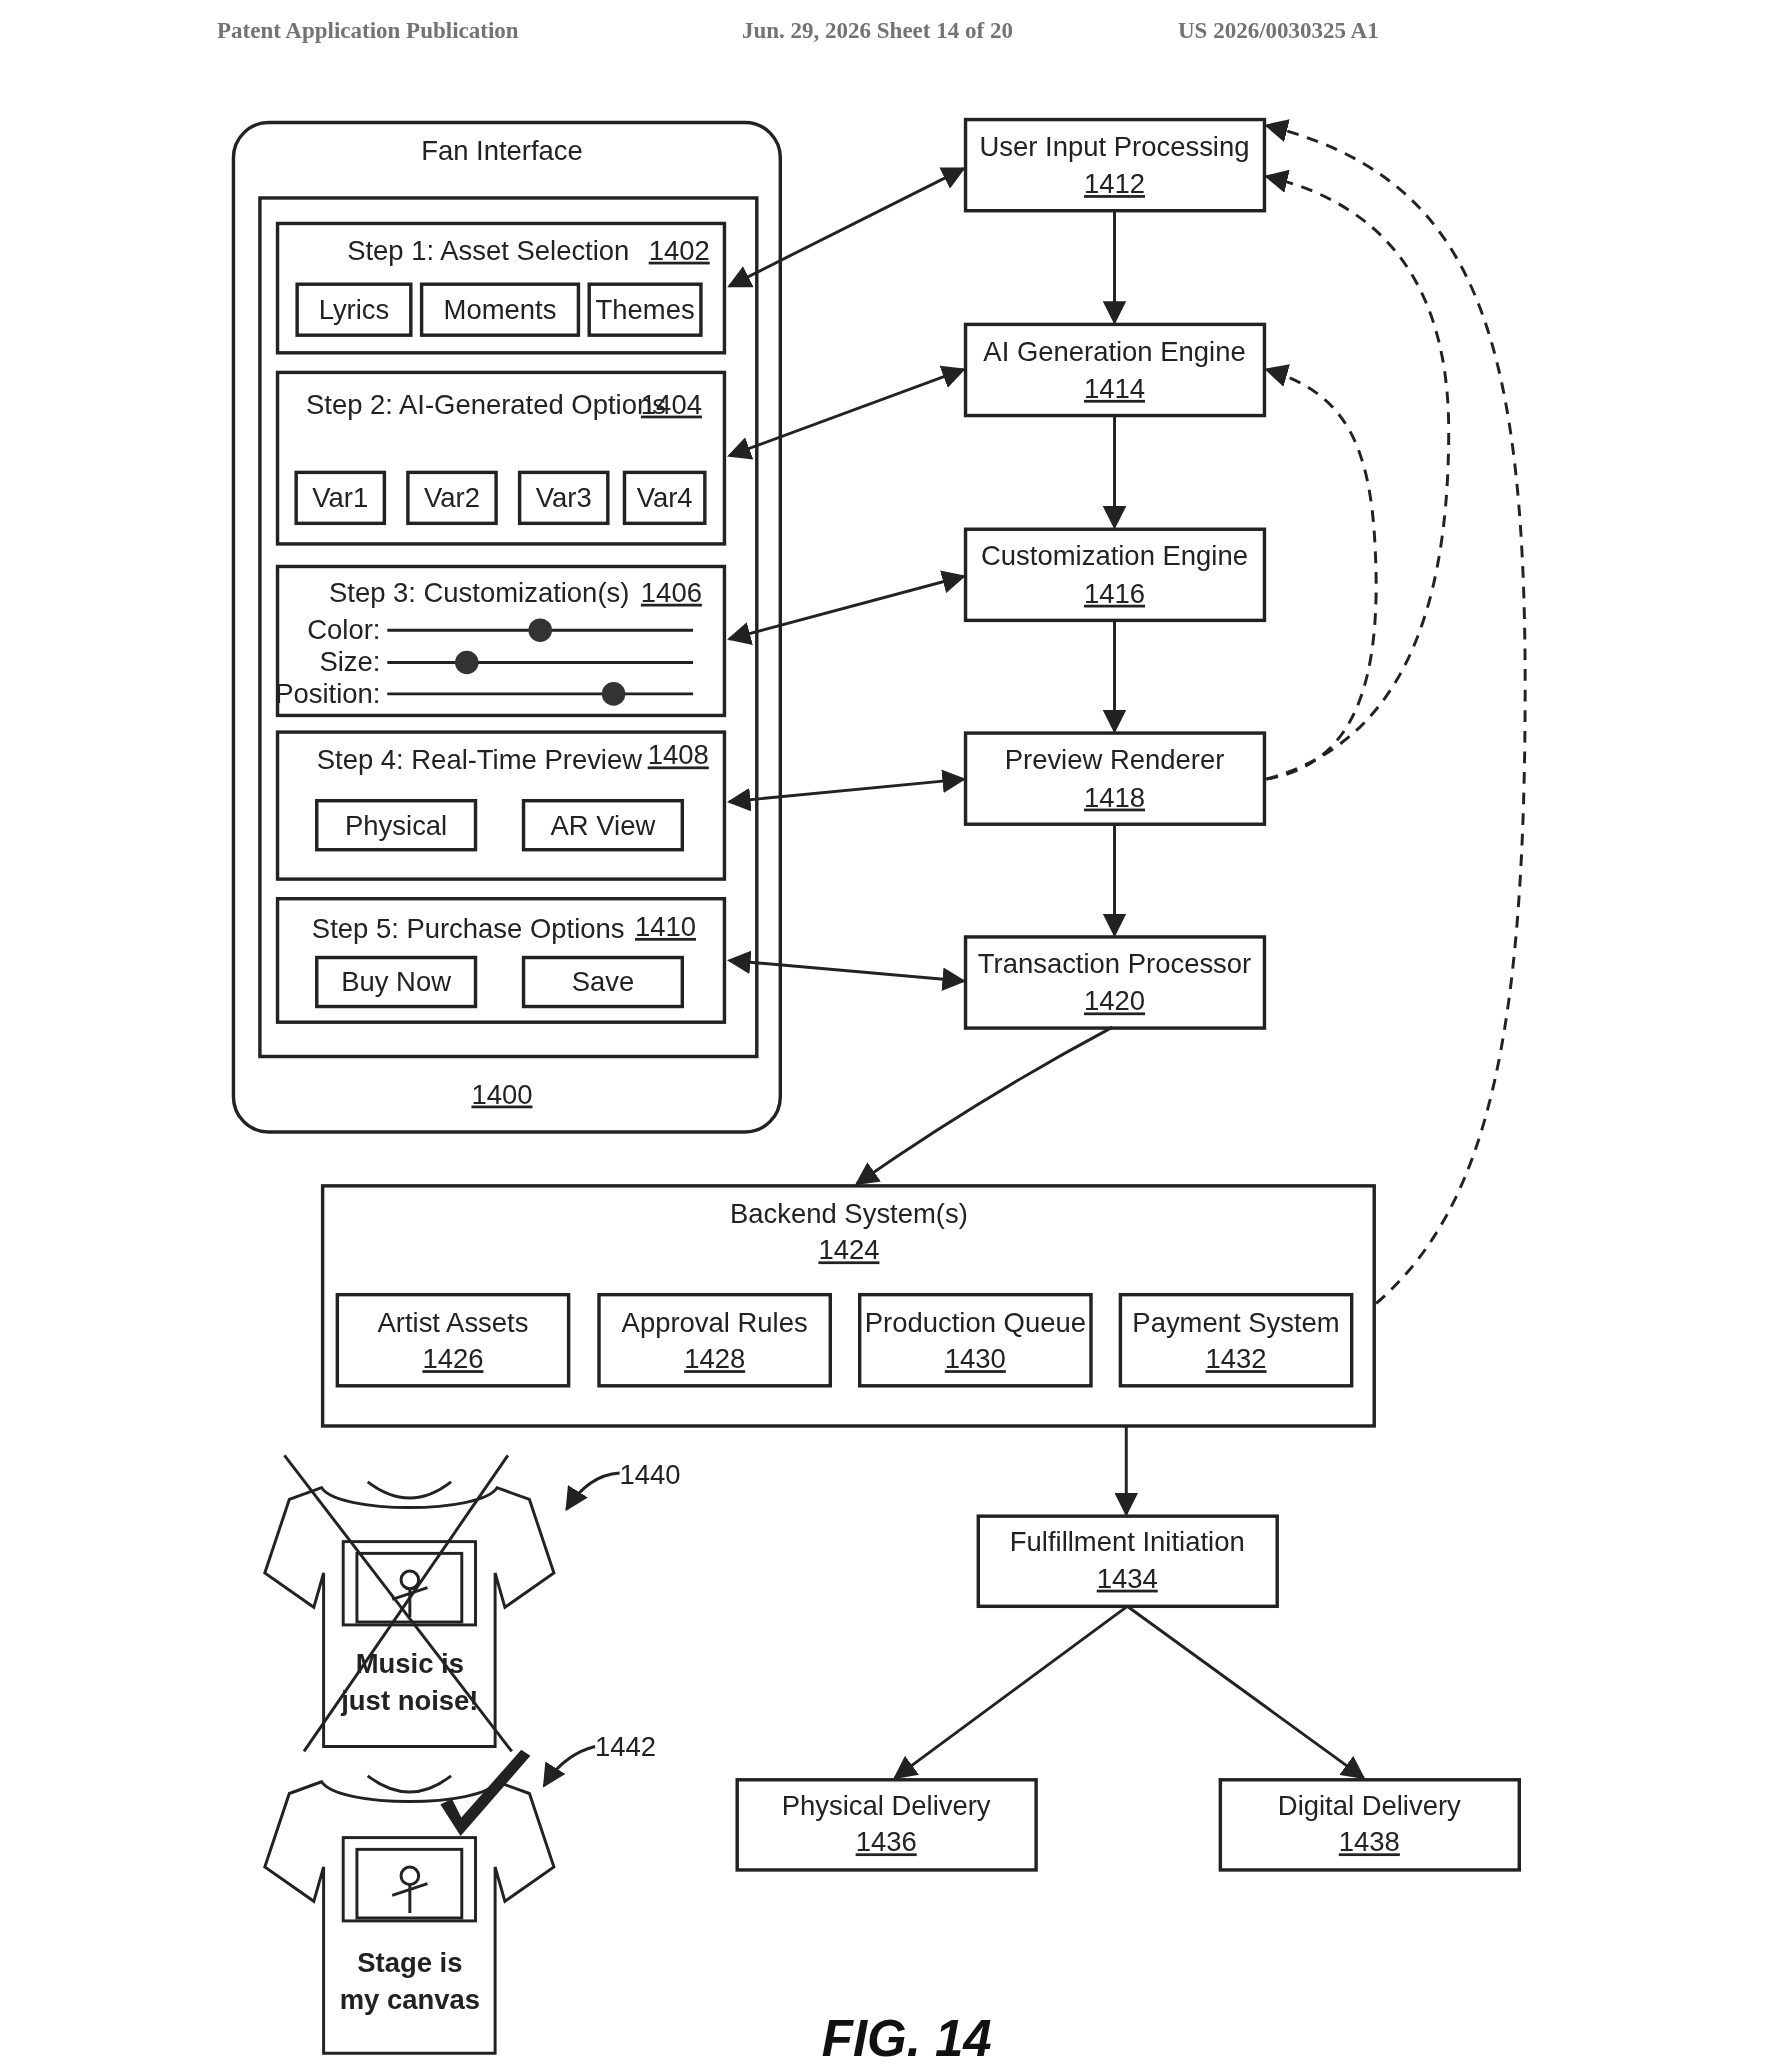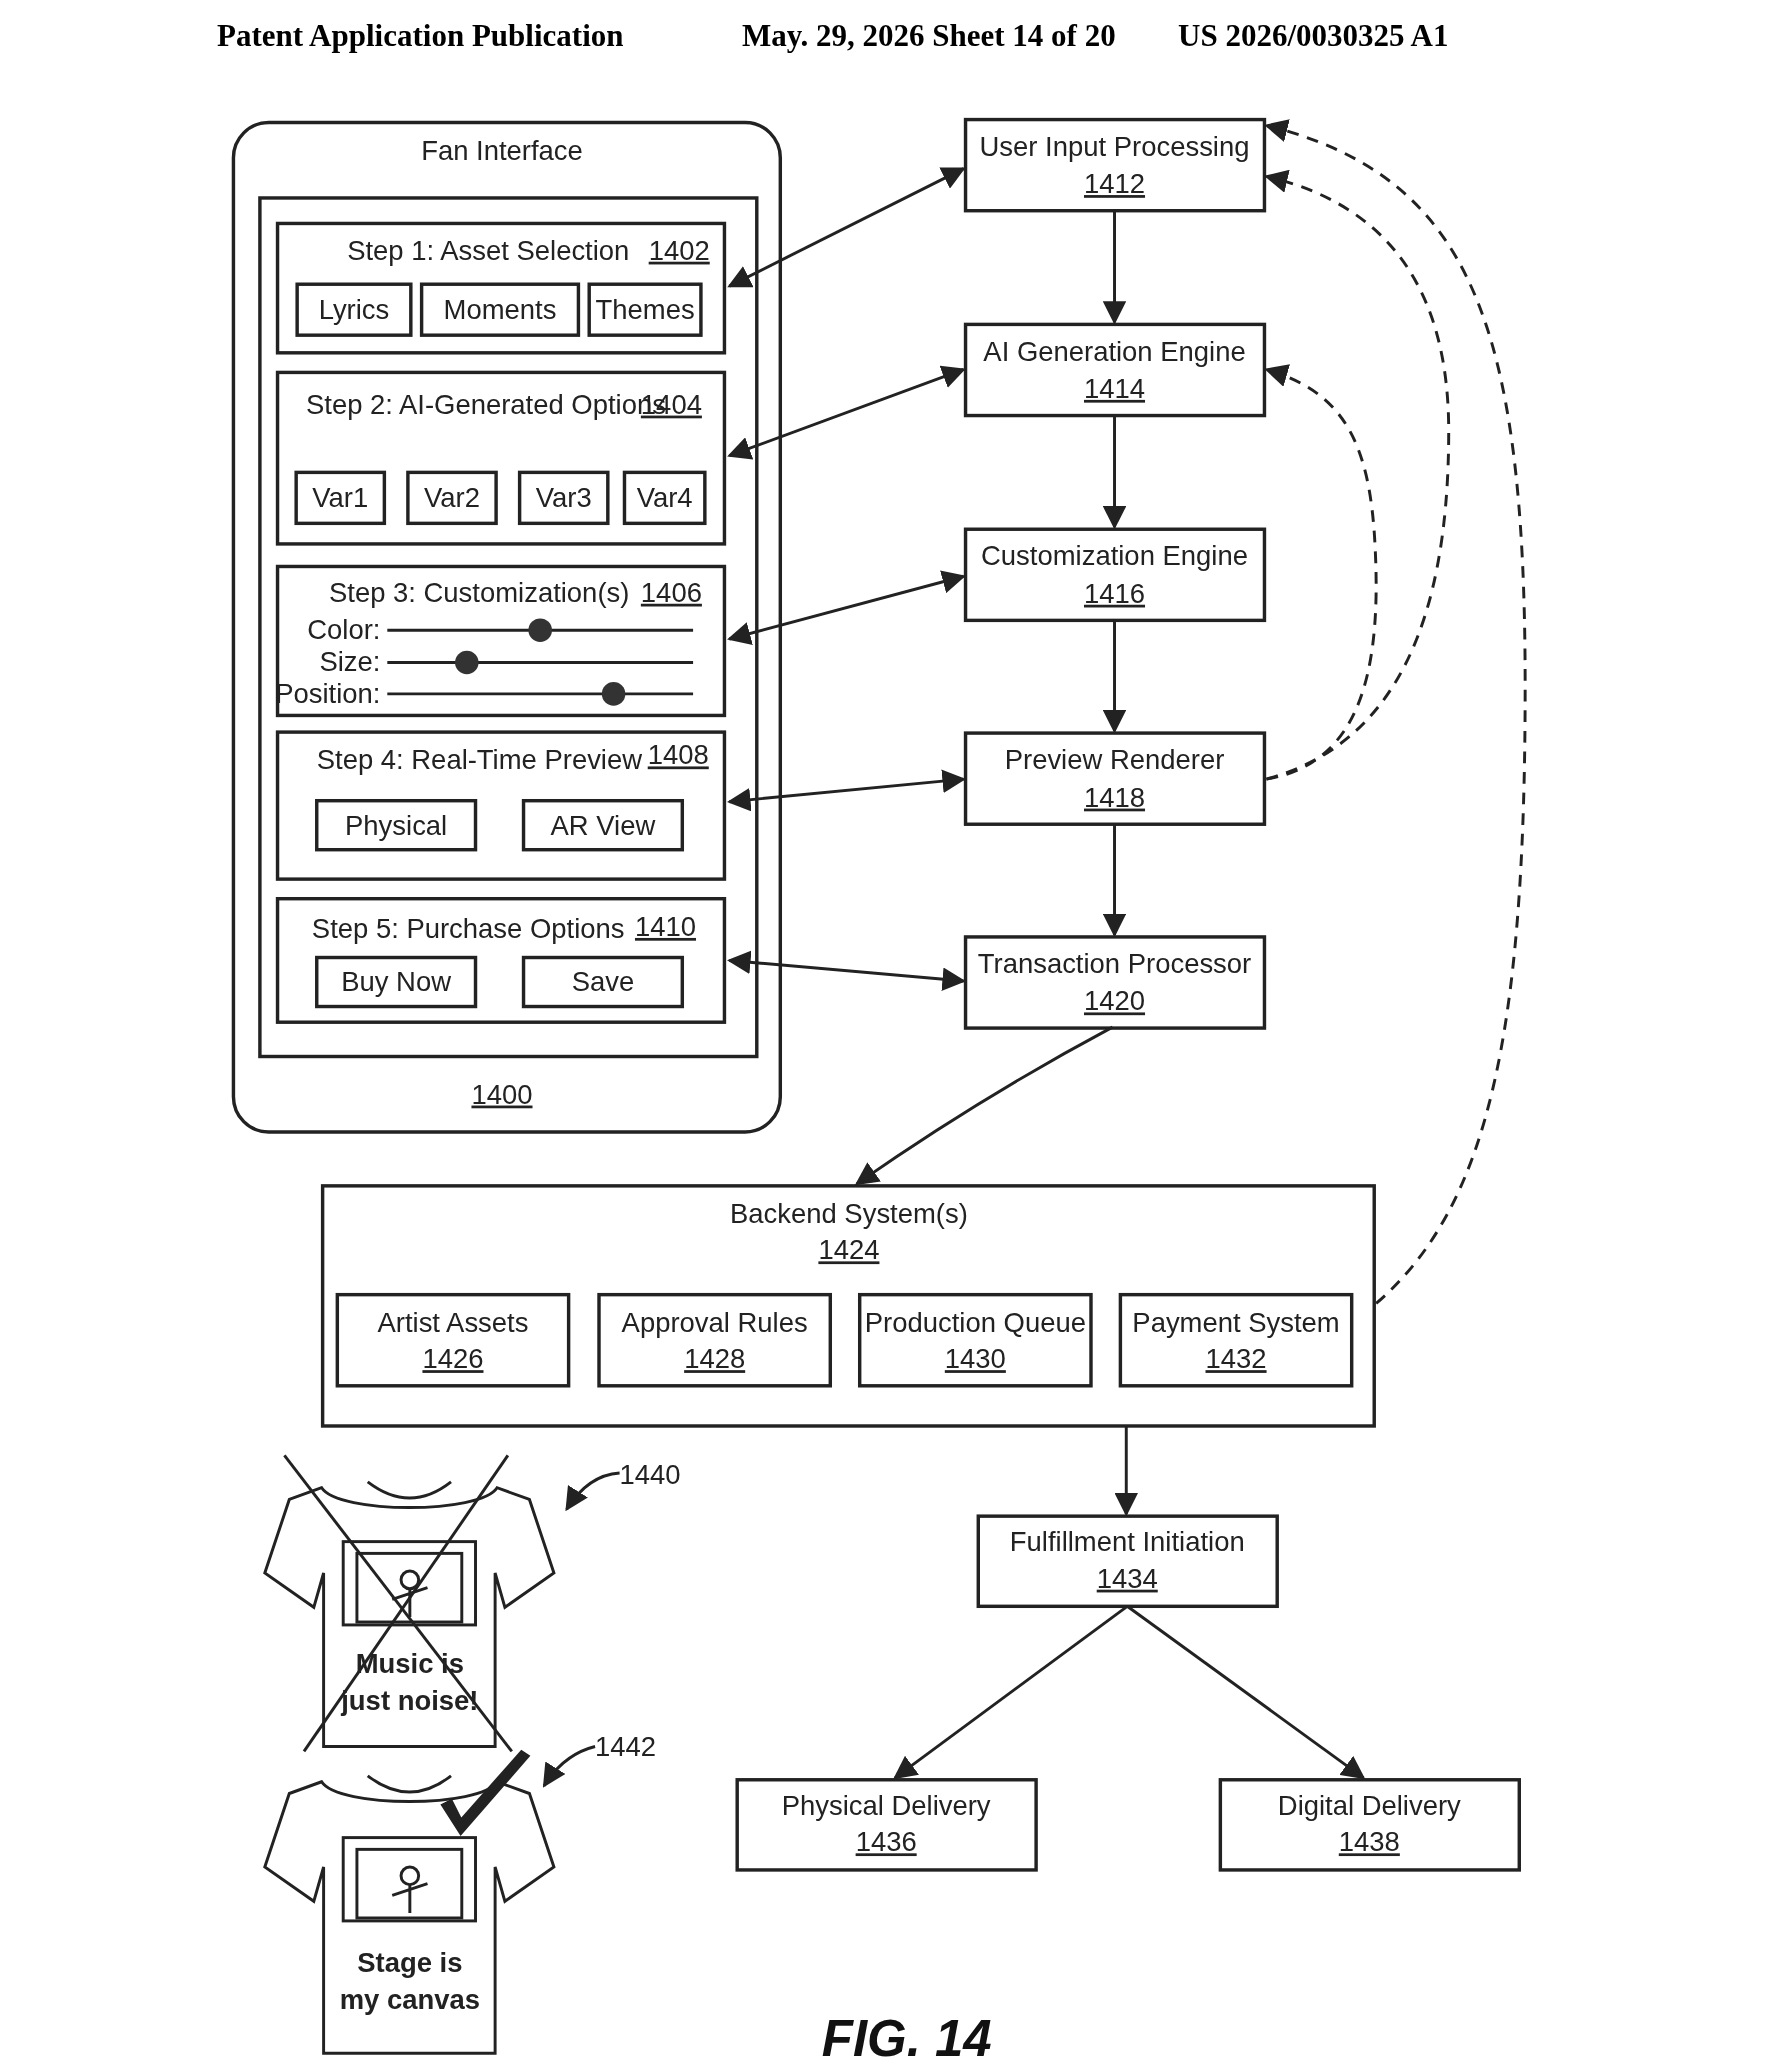--- a/index.html
+++ b/index.html
@@ -1,34 +1,34 @@
 <!DOCTYPE html>
 <html><head>
 <meta charset="utf-8">
 <style>
   html, body { margin:0; padding:0; background:#ffffff; }
   body { width:1788px; height:2064px; position:relative; overflow:hidden; font-family:"Liberation Sans", sans-serif; color:#111; }
-  #hdr { position:absolute; top:17.6px; left:0; width:1776px; height:43px; font-family:"Liberation Serif", serif; font-weight:bold; font-size:31px; color:#000000; }
+  #hdr { position:absolute; top:17.6px; left:0; width:1776px; height:43px; font-family:"Liberation Serif", serif; font-weight:bold; font-size:23px; color:#737373; }
   #hdr span { position:absolute; top:0; white-space:nowrap; }
   svg#fig { position:absolute; left:0; top:0; }
   .bx { fill:#fff; stroke:#222; stroke-width:3.5; }
   .ln { stroke:#222; stroke-width:3; fill:none; }
   .dash { stroke:#222; stroke-width:3; fill:none; stroke-dasharray:12 9; }
   .t { font-family:"Liberation Sans", sans-serif; font-size:28px; fill:#222; }
   .ref { font-family:"Liberation Sans", sans-serif; font-size:28px; fill:#222; text-decoration:underline; }
   .shirt { stroke:#222; stroke-width:3; fill:#fff; }
   .bold { font-family:"Liberation Sans", sans-serif; font-weight:bold; font-size:28px; fill:#222; }
   .fig { font-family:"Liberation Sans", sans-serif; font-weight:bold; font-style:italic; font-size:52px; fill:#111; }
 </style>
 </head>
 <body>
 
 <div id="hdr">
   <span style="left:217px;">Patent Application Publication</span>
-  <span style="left:742px;">May. 29, 2026  Sheet 14 of 20</span>
+  <span style="left:742px;">Jun. 29, 2026  Sheet 14 of 20</span>
   <span style="left:1178px;">US 2026/0030325 A1</span>
 </div>
 
 <svg id="fig" width="1788" height="2064" viewBox="0 0 1824 2106" xmlns="http://www.w3.org/2000/svg">
   <defs>
     <marker id="ah" viewBox="0 0 10 10" refX="9" refY="5" markerWidth="8" markerHeight="8" orient="auto-start-reverse">
       <path d="M0,0 L10,5 L0,10 z" fill="#222"></path>
     </marker>
   </defs>
 

